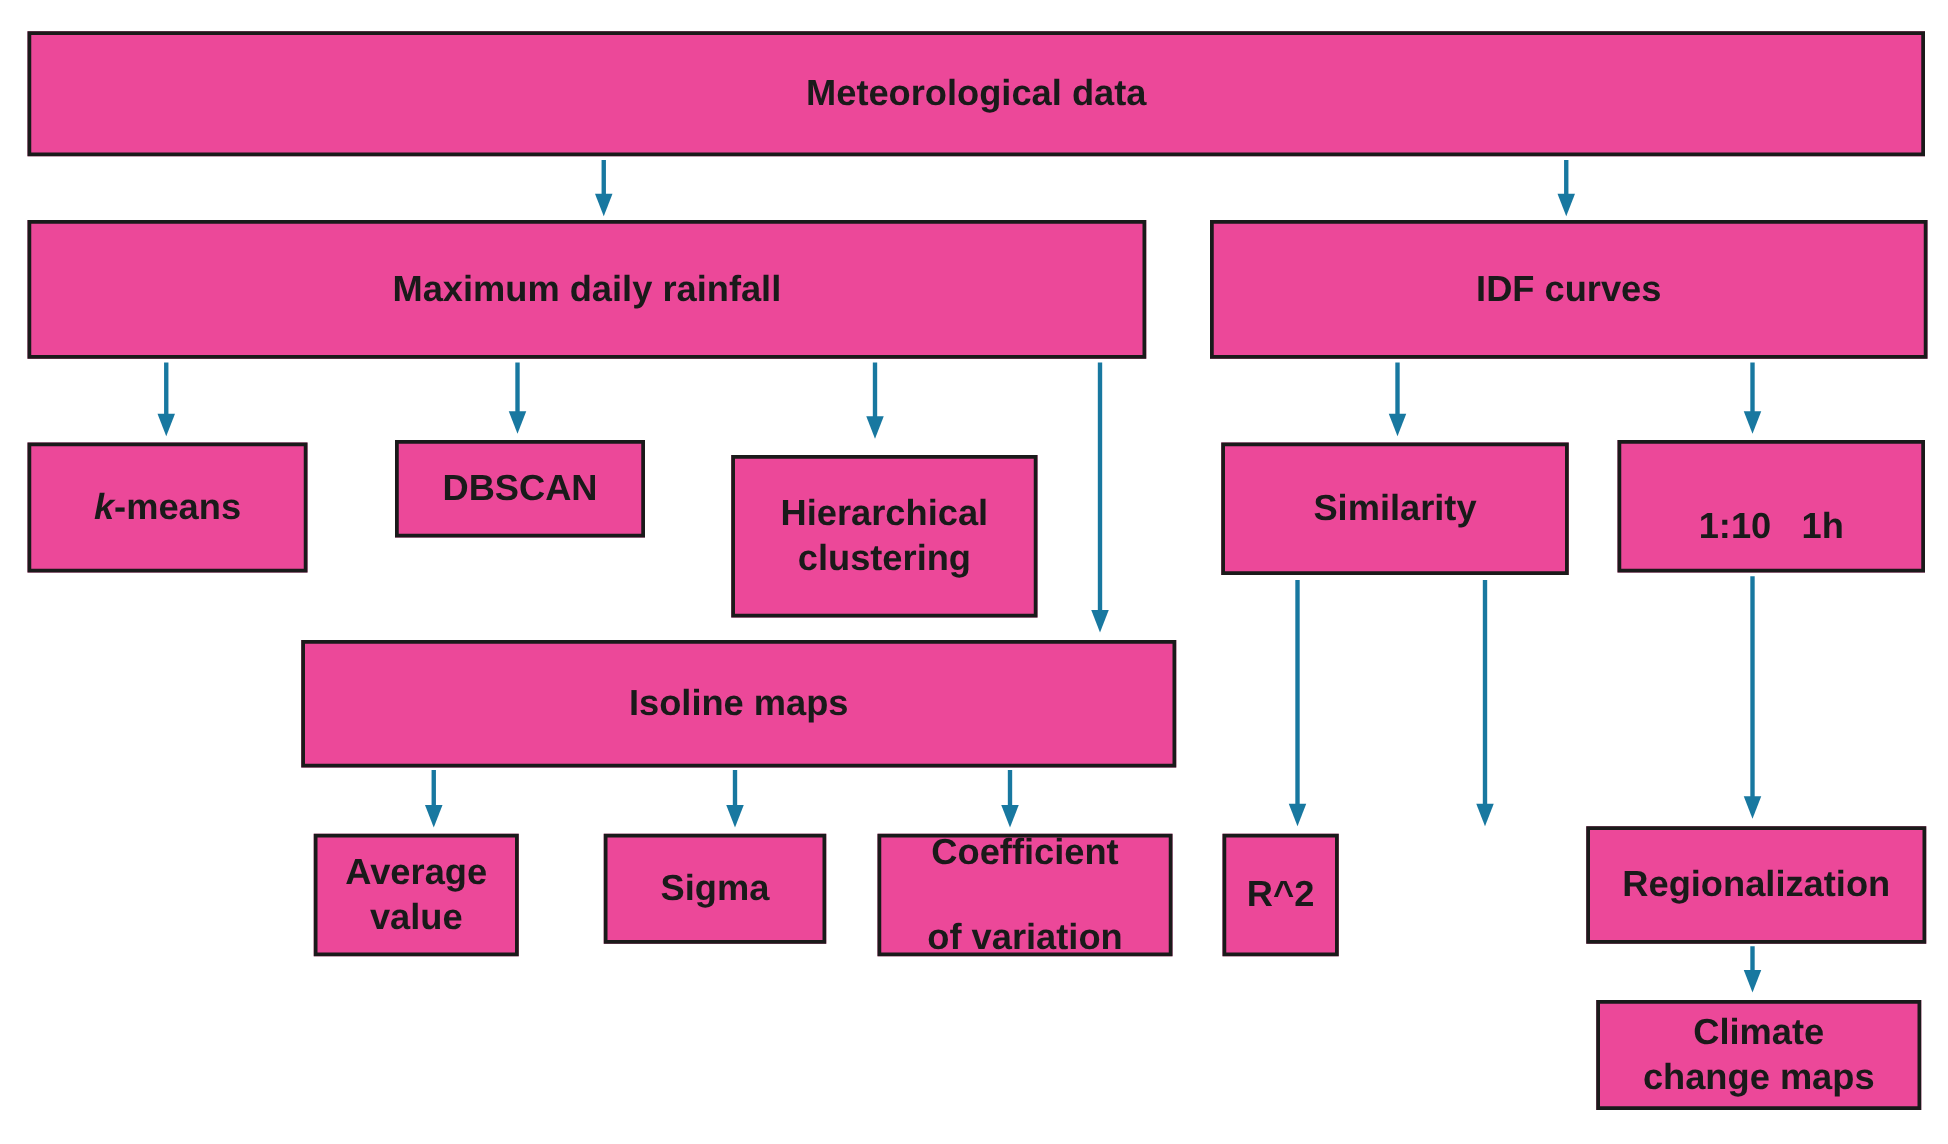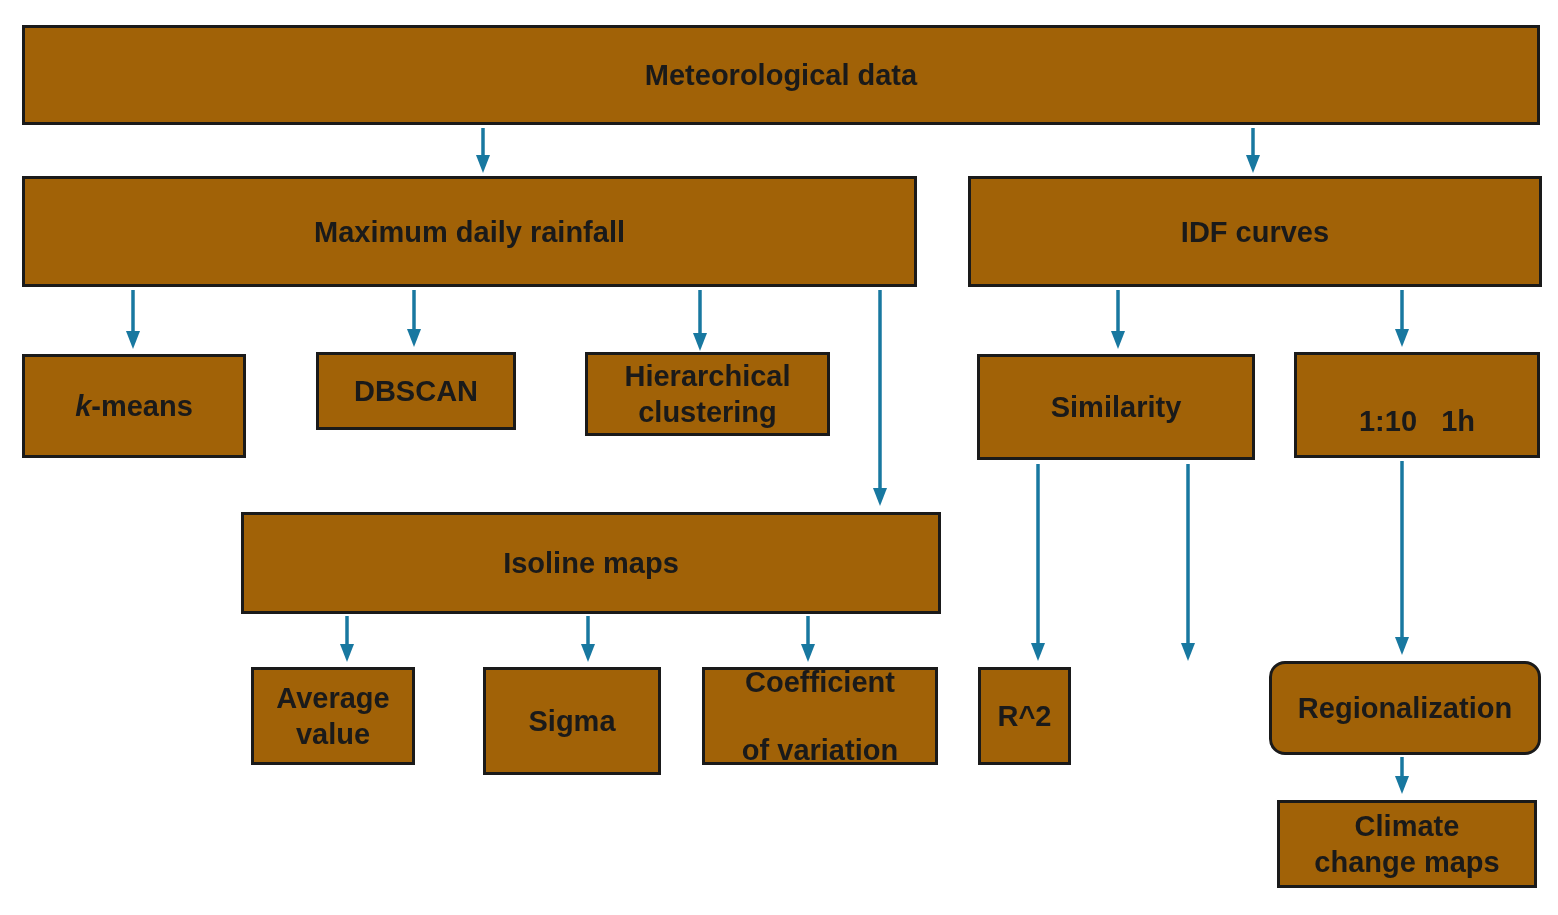--- a/index.html
+++ b/index.html
@@ -10,47 +10,47 @@
     position: relative;
     overflow: hidden;
   }
   .stage {
     position: absolute; left: 0; top: 0;
     width: 1558px; height: 915px;
   }
   .node {
     position: absolute;
     border: 3px solid var(--box-border, #1a1a1a);
-    background: #a16207;
+    background: #ec4899;
     color: var(--text-color, #1a1a1a);
     display: flex; flex-direction: column;
     align-items: center; justify-content: center;
     text-align: center;
     font-weight: 700;
     font-size: 29px;
     line-height: 36px;
   }
   .node .pre { white-space: pre; margin-top: 32px; }
   .node em { font-style: italic; font-weight: 700; }
   
   #n-met      { left: 22px;   top: 25px;  width: 1518px; height: 100px; }
   #n-mdr      { left: 22px;   top: 176px; width: 895px;  height: 111px; }
   #n-idf      { left: 968px;  top: 176px; width: 574px;  height: 111px; }
   #n-kmeans   { left: 22px;   top: 354px; width: 224px;  height: 104px; }
   #n-dbscan   { left: 316px;  top: 352px; width: 200px;  height: 78px; }
-  #n-hier     { left: 585px;  top: 352px; width: 245px;  height: 84px; }
+  #n-hier     { left: 585px;  top: 364px; width: 245px;  height: 130px; }
   #n-sim      { left: 977px;  top: 354px; width: 278px;  height: 106px; }
   #n-isoidf   { left: 1294px; top: 352px; width: 246px;  height: 106px; }
   #n-isomaps  { left: 241px;  top: 512px; width: 700px;  height: 102px; justify-content: center; }
   #n-avg      { left: 251px;  top: 667px; width: 164px;  height: 98px; justify-content: center; }
-  #n-sigma    { left: 483px;  top: 667px; width: 178px;  height: 108px; }
+  #n-sigma    { left: 483px;  top: 667px; width: 178px;  height: 88px; }
   #n-coeff    { left: 702px;  top: 667px; width: 236px;  height: 98px; gap: 32px; }
   #n-r2       { left: 978px;  top: 667px; width: 93px;  height: 98px; }
   #n-nse      { left: 1127px; top: 667px; width: 119px;  height: 98px; }
-  #n-region   { left: 1269px; top: 661px; width: 272px;  height: 94px; border-radius: 16px; }
+  #n-region   { left: 1269px; top: 661px; width: 272px;  height: 94px; }
   #n-climate  { left: 1277px; top: 800px; width: 260px;  height: 88px; }
   
   svg.arrows { position: absolute; left: 0; top: 0; width: 1558px; height: 915px; pointer-events: none; }
   .arrow-line { stroke: var(--arrow-color, #1878a0); stroke-width: 3.5px; }
   .arrow-head { fill: var(--arrow-color, #1878a0); }
 </style>
 </head>
 <body style="background: rgb(255, 255, 255);">
 
 <div class="stage">

